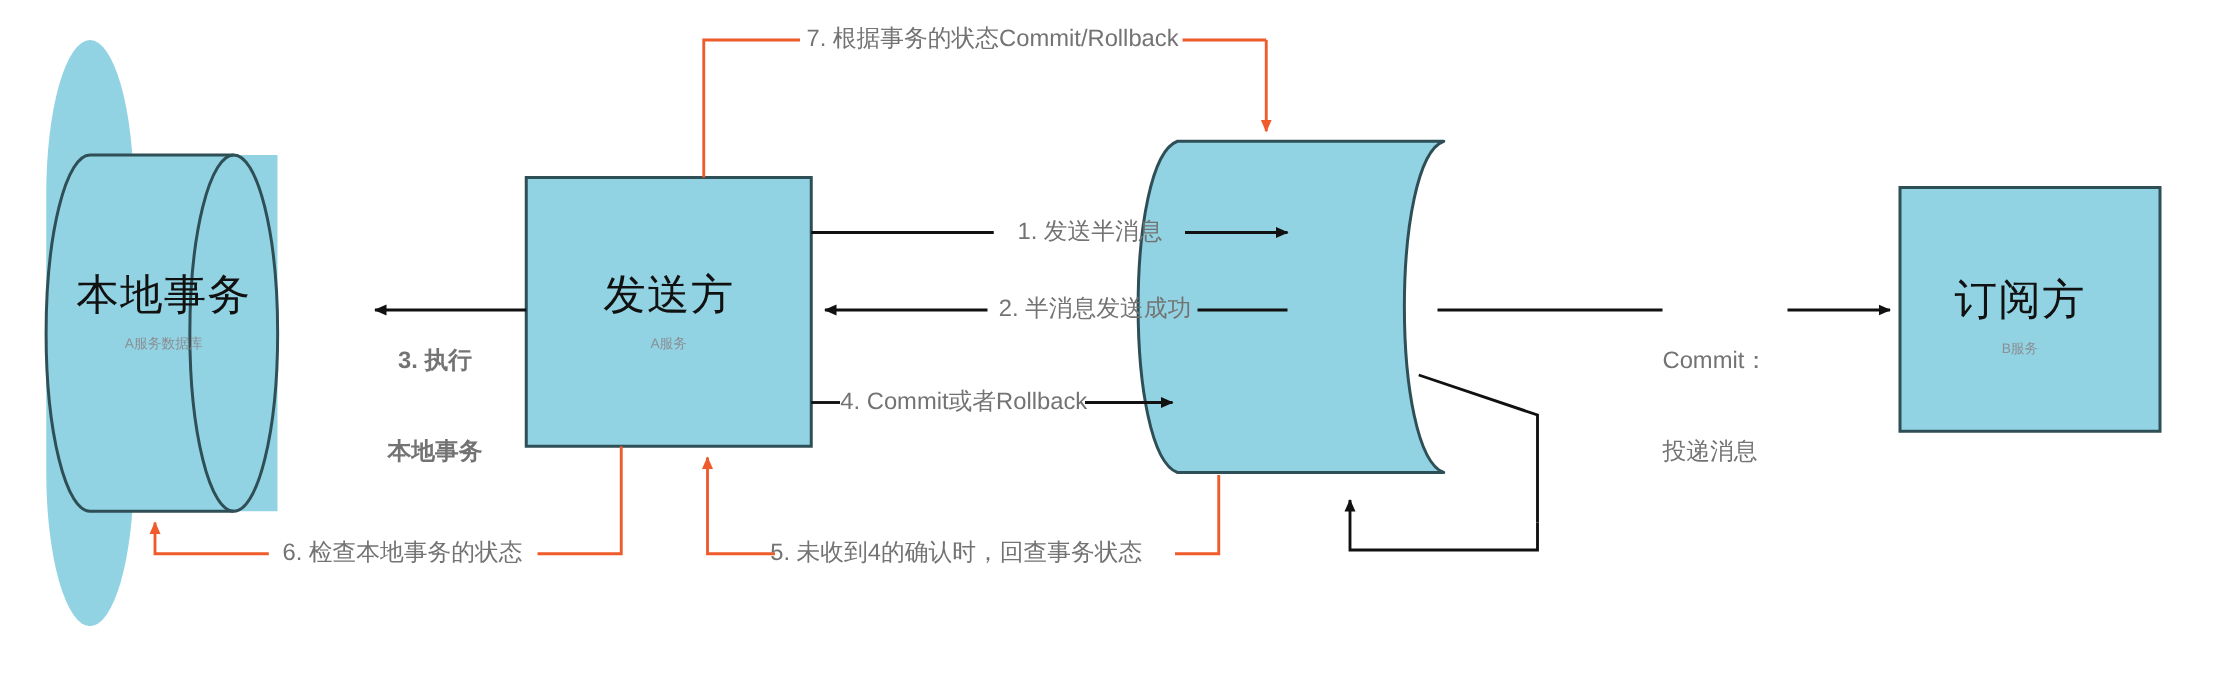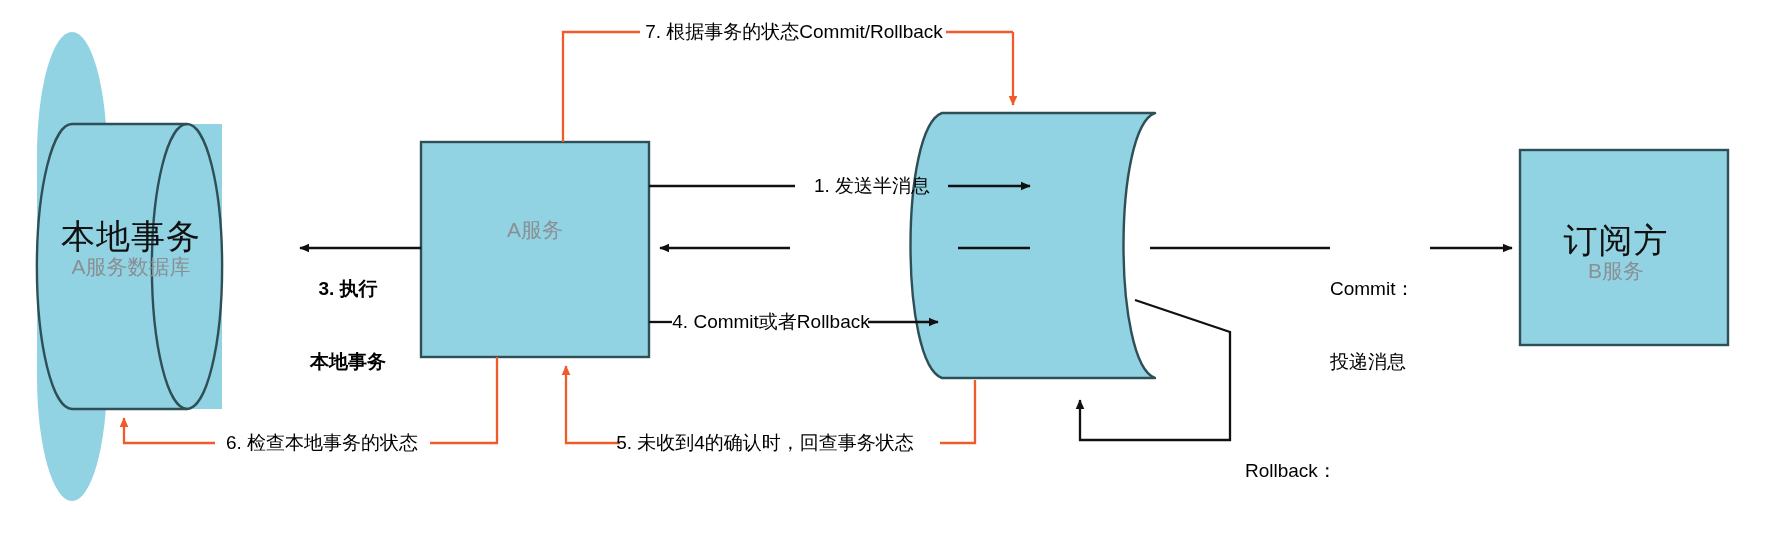--- a/index.html
+++ b/index.html
@@ -2,22 +2,22 @@
 <html><head>
 <meta charset="utf-8">
 <style>
   html,body{margin:0;padding:0;background:#ffffff;}
   body{width:1788px;height:556px;position:relative;overflow:hidden;
        font-family:"Liberation Sans","DejaVu Sans",sans-serif;color:#1a1a1a;}
   #stage{position:absolute;left:0;top:0;width:1788px;height:556px;}
   svg.layer{position:absolute;left:0;top:0;width:1788px;height:556px;overflow:visible;}
   .nodeLabel{position:absolute;text-align:center;pointer-events:none;}
   .title{font-size:34px;color:#111111;letter-spacing:1px;line-height:1.1;}
-  .sub{font-size:21px;color:#8a8f94;line-height:1.1;}
-  .edgeLabel{position:absolute;font-size:19px;color:#000000;white-space:pre;line-height:1.28;}
+  .sub{font-size:11px;color:#8a8f94;margin-top:14px;line-height:1.1;}
+  .edgeLabel{position:absolute;font-size:19px;color:#737373;white-space:pre;line-height:1.28;}
   .edgeLabel.c{text-align:center;}
   .edgeLabel.l{text-align:left;}
 </style>
 </head>
 <body>
 
 <div id="stage">
 
   <svg class="layer" viewBox="0 0 1788 556">
     <defs>
@@ -102,48 +102,49 @@
       <path d="M215,443 L124,443 L124,418" stroke="#ef5b2b" stroke-width="2.3" fill="none" marker-end="url(#aor)"></path>
     </g>
   </svg>
 
   <div class="nodeLabel" style="left:37px;top:218px;width:188px;">
     <div class="title">本地事务</div>
     <div class="sub">A服务数据库</div>
   </div>
 
   <div class="nodeLabel" style="left:421px;top:218px;width:228px;">
+    <div class="title">发送方</div>
     <div class="sub">A服务</div>
   </div>
 
 
   <div class="nodeLabel" style="left:1520px;top:222px;width:192px;">
     <div class="title">订阅方</div>
     <div class="sub">B服务</div>
   </div>
 
   <div class="edgeLabel c" style="left:640px;top:20px;width:308px;">7. 根据事务的状态Commit/Rollback</div>
 
   <div class="edgeLabel c" style="left:790px;top:174px;width:164px;">1. 发送半消息</div>
 
+  <div class="edgeLabel c" style="left:784px;top:236px;width:184px;">2. 半消息发送成功</div>
 
   <div class="edgeLabel c" style="left:292px;top:228px;width:112px;font-weight:bold;">
     <div>3. 执行</div>
     <div>本地事务</div>
   </div>
 
   <div class="edgeLabel c" style="left:668px;top:310px;width:206px;">4. Commit或者Rollback</div>
 
   <div class="edgeLabel c" style="left:600px;top:431px;width:330px;">5. 未收到4的确认时，回查事务状态</div>
 
   <div class="edgeLabel c" style="left:210px;top:431px;width:224px;">6. 检查本地事务的状态</div>
 
   <div class="edgeLabel l" style="left:1330px;top:228px;width:130px;">
     <div>Commit：</div>
     <div>投递消息</div>
   </div>
 
   <div class="edgeLabel l" style="left:1245px;top:410px;width:220px;">
-    <div>Rollback：</div>
     
   </div>
 
 </div>
 
 </body></html>

